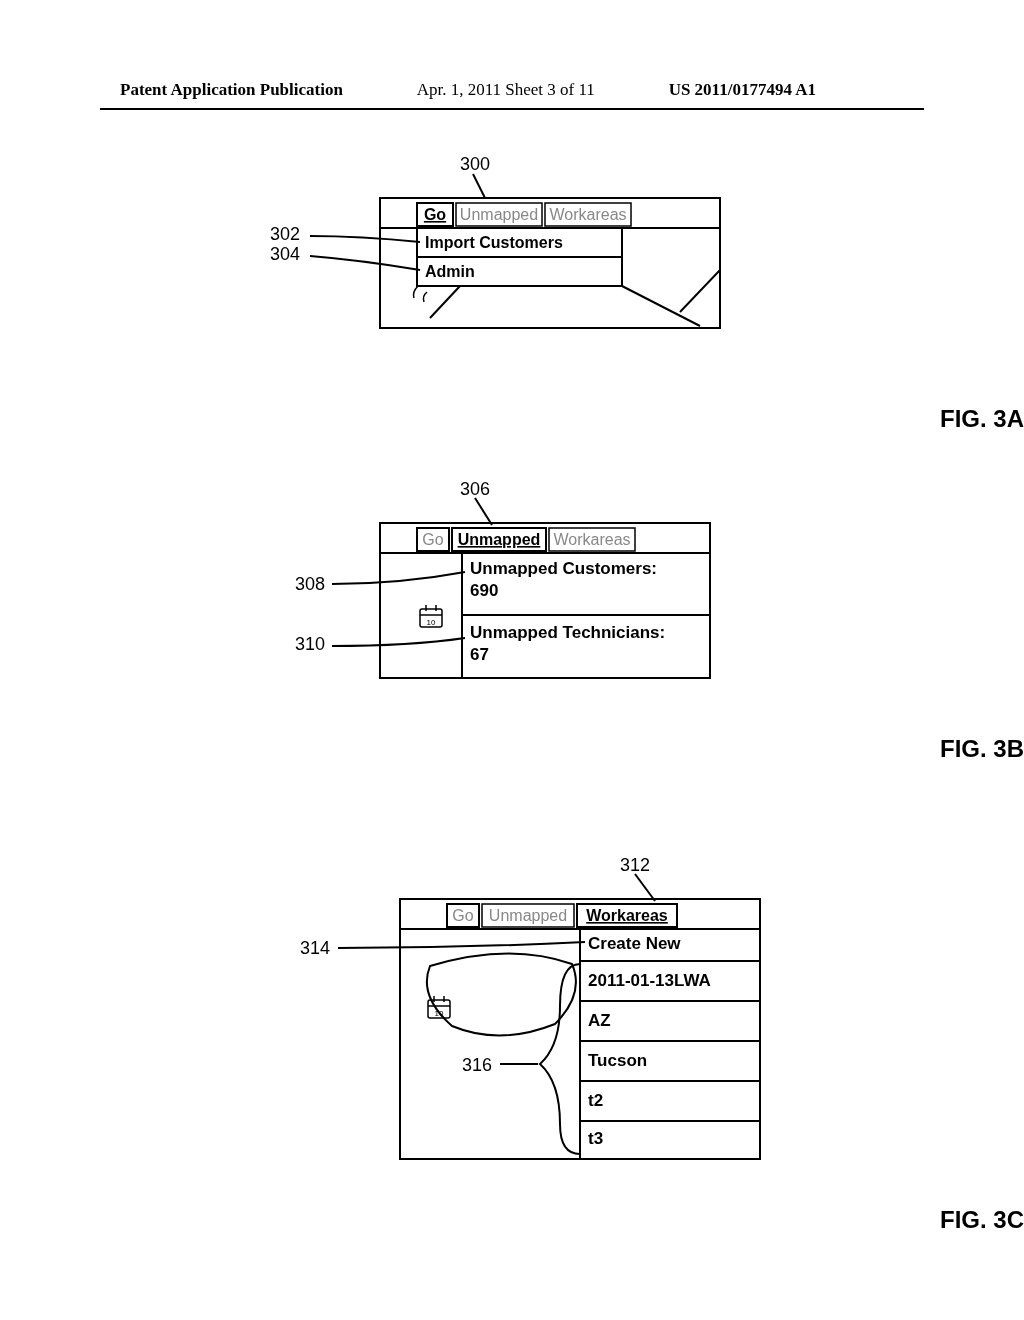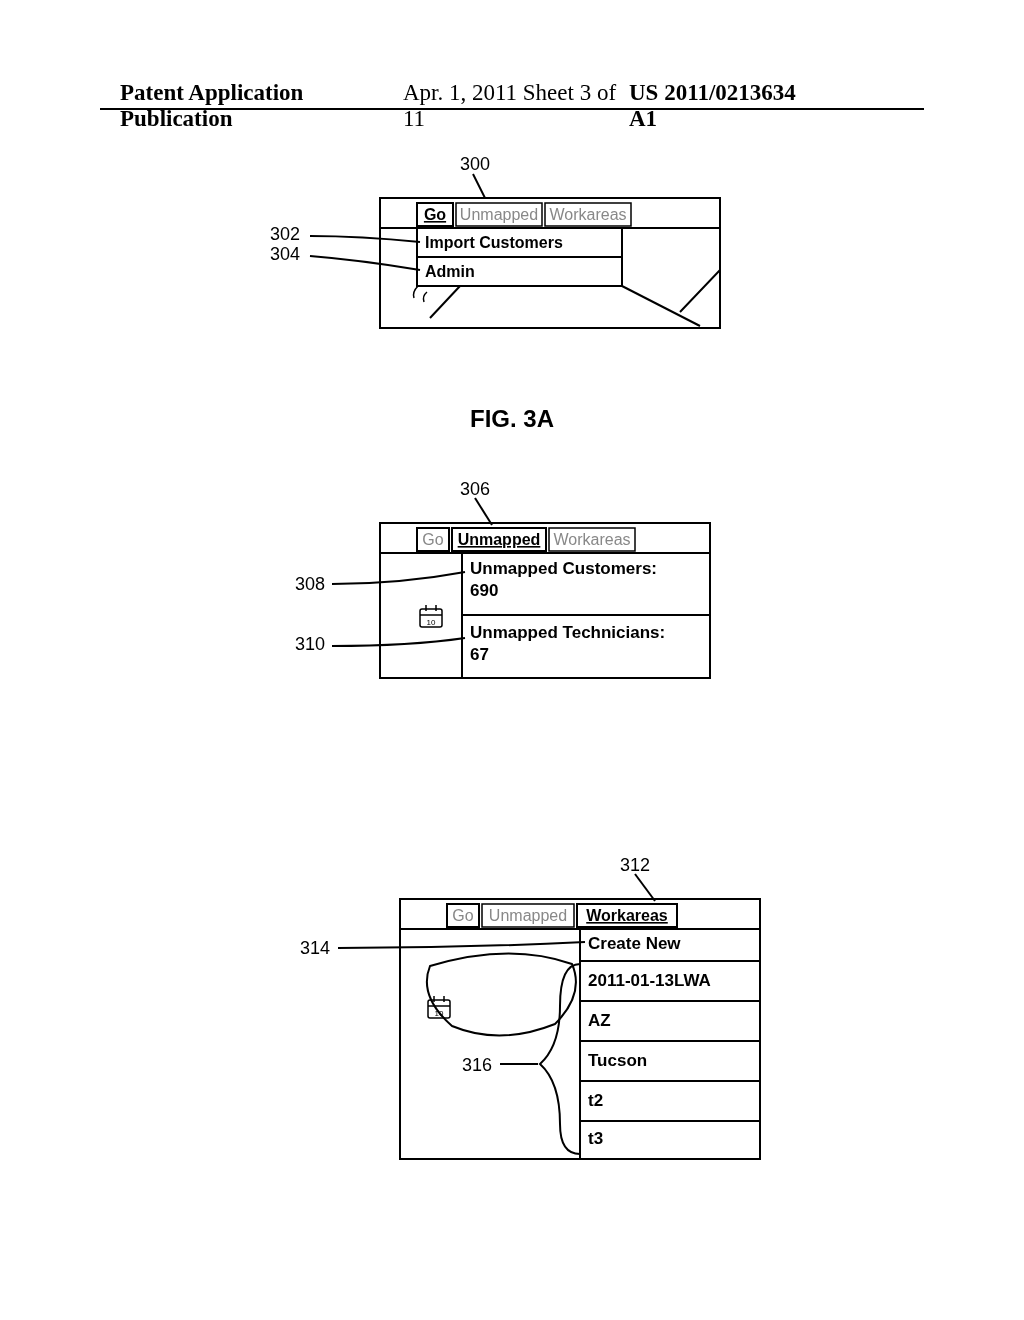--- a/index.html
+++ b/index.html
@@ -11,53 +11,53 @@
     position: relative;
     color: #000;
   }
   .page-header {
     position: absolute;
     top: 80px;
     left: 0;
     width: 936px;
     display: flex;
     justify-content: space-between;
-    font-size: 23px;
+    font-size: 17px;
     padding: 0 120px;
     font-weight: bold;
   }
   .page-header .pub-date { font-weight: normal; }
   .hr-top {
     position: absolute;
     top: 108px;
     left: 100px;
     width: 824px;
     border: none;
     border-top: 2px solid #000;
   }
   .figure-group {
     position: absolute;
     width: 100%;
   }
   .fig-caption {
     font-family: Arial, Helvetica, sans-serif;
     font-weight: bold;
     font-size: 24px;
-    text-align: center;
+    text-align: right;
     width: 100%;
   }
   svg { display: block; }
 </style>
 </head>
 <body>
 
 <div class="page-header">
   <span>Patent Application Publication</span>
   <span class="pub-date">Apr. 1, 2011  Sheet 3 of 11</span>
-  <span>US 2011/0213634 A1</span>
+  <span>US 2011/0177494 A1</span>
 </div>
 <hr class="hr-top">
 
 <div class="figure-group" style="top:150px;">
   <svg width="1024" height="255" viewBox="0 0 1024 255">
 
     <text x="270" y="90" font-family="Arial" font-size="18">302</text>
     <text x="270" y="110" font-family="Arial" font-size="18">304</text>
 
     <path d="M310 86 Q360 86 420 92" stroke="#000" fill="none" stroke-width="2"></path>
@@ -124,20 +124,21 @@
     <text x="470" y="190" font-family="Arial" font-size="17" font-weight="bold">67</text>
 
     <g transform="translate(420,135)">
       <rect x="0" y="4" width="22" height="18" rx="2" fill="none" stroke="#000" stroke-width="1.5"></rect>
       <line x1="0" y1="10" x2="22" y2="10" stroke="#000" stroke-width="1.5"></line>
       <line x1="6" y1="0" x2="6" y2="6" stroke="#000" stroke-width="1.5"></line>
       <line x1="16" y1="0" x2="16" y2="6" stroke="#000" stroke-width="1.5"></line>
       <text x="11" y="20" font-size="8" text-anchor="middle" font-family="Arial">10</text>
     </g>
   </svg>
+  <div class="fig-caption">FIG. 3B</div>
 </div>
 
 <div class="figure-group" style="top:846px;">
   <svg width="1024" height="360" viewBox="0 0 1024 360">
 
     <text x="620" y="25" font-family="Arial" font-size="18">312</text>
     <path d="M635 28 L655 55" stroke="#000" fill="none" stroke-width="2"></path>
 
     <text x="300" y="108" font-family="Arial" font-size="18">314</text>
     <path d="M338 102 Q460 102 585 96" stroke="#000" fill="none" stroke-width="2"></path>
@@ -176,13 +177,14 @@
     <path d="M430 120 Q510 96 572 118 Q585 148 555 178 Q500 200 452 180 Q418 150 430 120 Z" stroke="#000" fill="none" stroke-width="2"></path>
 
     <g transform="translate(428,150)">
       <rect x="0" y="4" width="22" height="18" rx="2" fill="none" stroke="#000" stroke-width="1.5"></rect>
       <line x1="0" y1="10" x2="22" y2="10" stroke="#000" stroke-width="1.5"></line>
       <line x1="6" y1="0" x2="6" y2="6" stroke="#000" stroke-width="1.5"></line>
       <line x1="16" y1="0" x2="16" y2="6" stroke="#000" stroke-width="1.5"></line>
       <text x="11" y="20" font-size="8" text-anchor="middle" font-family="Arial">10</text>
     </g>
   </svg>
+  <div class="fig-caption">FIG. 3C</div>
 </div>
 
 </body></html>

